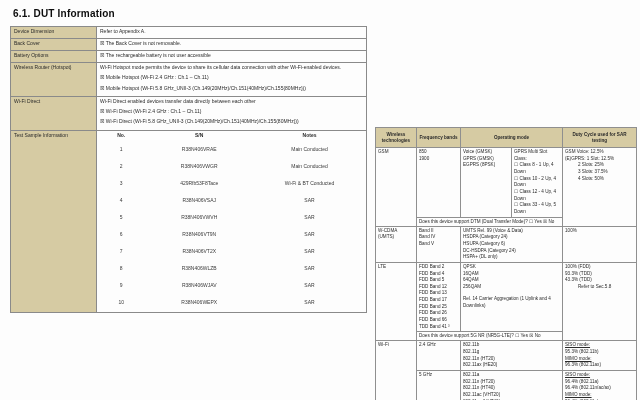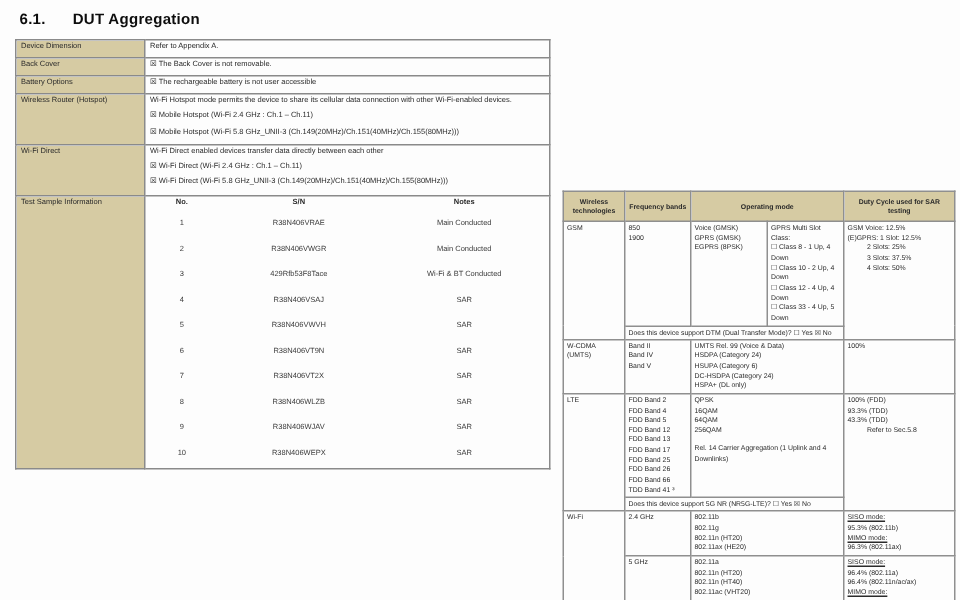--- a/index.html
+++ b/index.html
@@ -2,21 +2,21 @@
 <html><head>
 <meta charset="utf-8">
 <style>
   html,body{margin:0;padding:0}
   body{
     width:640px;height:400px;overflow:hidden;position:relative;
     background:#fdfdfd;color:#1c1c1c;
     font-family:"Liberation Sans","DejaVu Sans",sans-serif;
   }
   .page-title{position:absolute;left:13px;top:8px;font-size:10px;font-weight:bold;color:#0d0d0d;letter-spacing:.2px}
-  .page-title .num{margin-right:18px}
+  .page-title .num{margin-right:3px}
 
   table{border-collapse:collapse;table-layout:fixed}
   td{overflow:hidden}
 
   
   .t-left{position:absolute;left:10px;top:26px;width:357px}
   .t-left > tbody > tr > td{
     border:1px solid #8a8a8a;font-size:5px;line-height:1.55;
     padding:1px 3px;vertical-align:top;color:#2a2a2a;
   }
@@ -48,21 +48,21 @@
   .gsm-row > td{height:26px}
   .wcdma-row > td{height:28px}
   .lte-row > td{height:56px}
   .wifi24-row > td{height:26px}
   .wifi5-row > td{height:44px}
 </style>
 </head>
 <body>
 
 <div class="page-title">
-  <span class="num">6.1.</span><span>DUT Aggregation</span>
+  <span class="num">6.1.</span><span>DUT Information</span>
 </div>
 
 <table class="t-left">
   <colgroup>
       <col style="width:86px">
       <col>
     </colgroup>
   <tbody>
   <tr class="row-s">
     <td class="lbl">Device Dimension</td>

